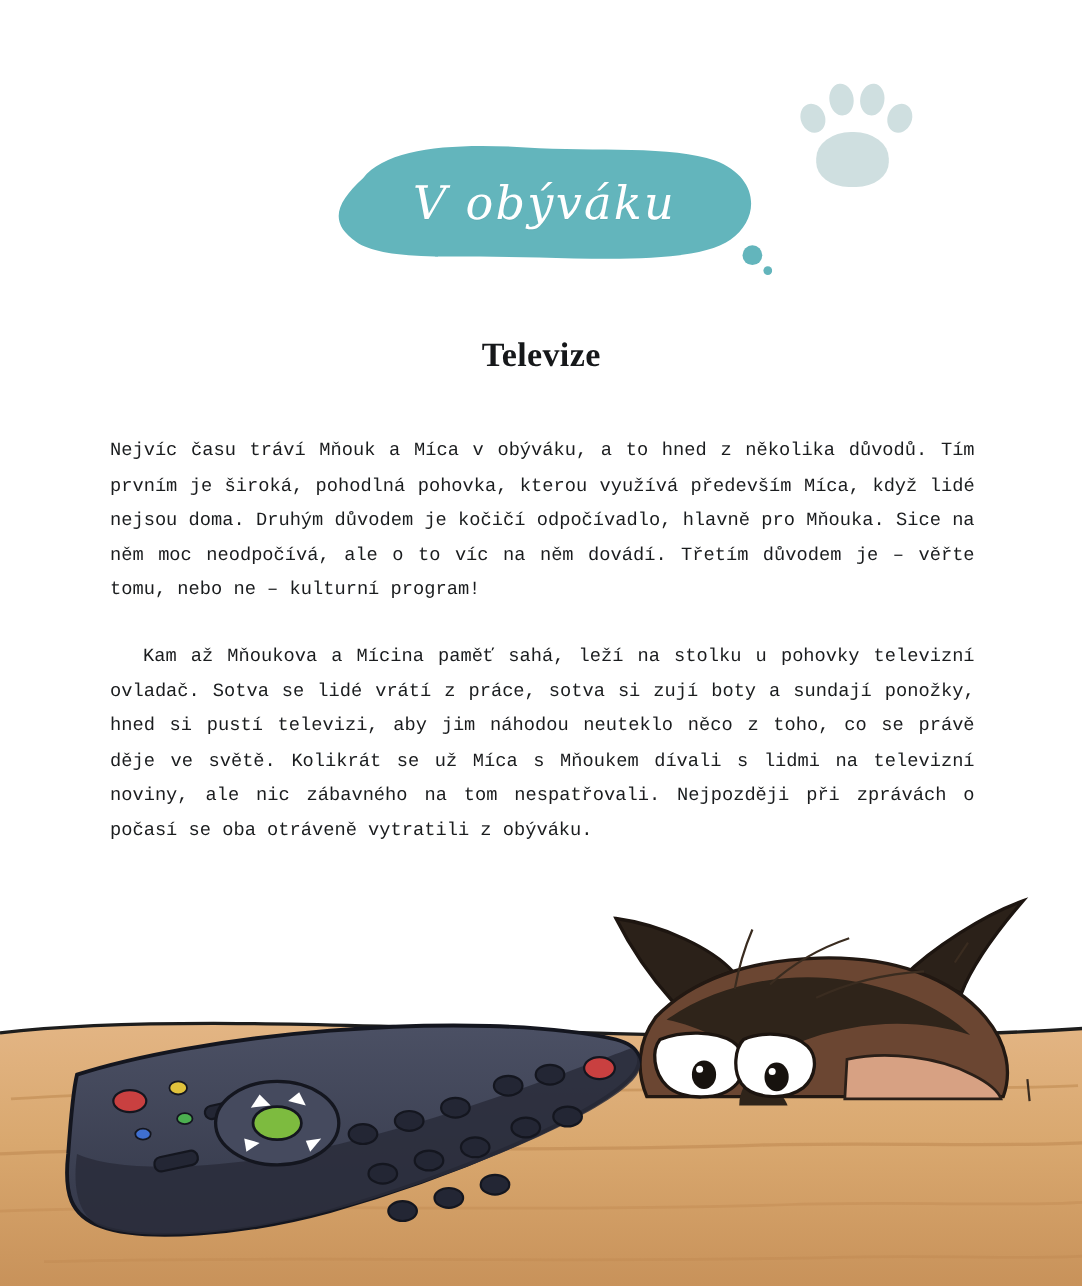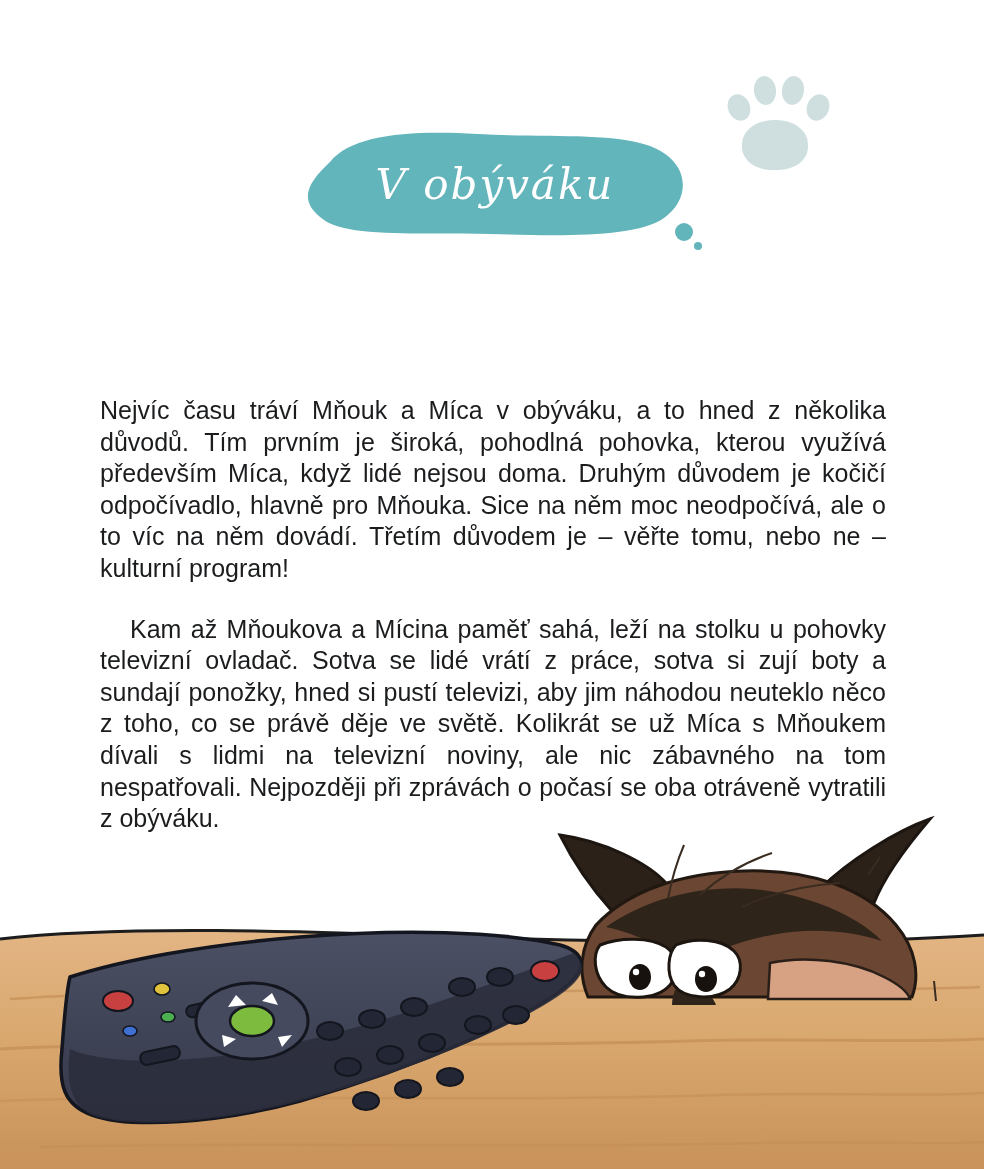--- a/index.html
+++ b/index.html
@@ -83,26 +83,26 @@
     color: #16181a;
     letter-spacing: .3px;
   }
 
   
   .body-text {
     position: absolute;
     top: 395px;
     left: 100px;
     width: 786px;
-    font-size: 25px;
+    font-size: 17px;
     line-height: 31.6px;
     color: #1a1c1e;
     text-align: justify;
     text-justify: inter-word;
-    font-family: Liberation Sans, sans-serif;
+    font-family: Liberation Mono, monospace;
   }
   .body-text p { margin: 0; }
   .body-text p.indent { text-indent: 30px; margin-top: 29px; }
 
   
   .illustration {
     position: absolute;
     left: 0;
     bottom: 0;
     width: 984px;
@@ -126,20 +126,21 @@
   <div class="blob-wrap">
     <svg viewBox="0 0 410 122" xmlns="http://www.w3.org/2000/svg" aria-hidden="true">
       <path d="M38 34 C60 6, 120 2, 186 6 C250 10, 320 4, 358 18 C398 33, 400 70, 372 90
                C344 110, 268 108, 198 106 C128 104, 58 110, 32 92 C6 74, 14 56, 38 34 Z" fill="#63b5bc"></path>
       <circle cx="392" cy="104" r="9" fill="#63b5bc"></circle>
       <circle cx="406" cy="118" r="4" fill="#63b5bc"></circle>
     </svg>
     <div class="blob-text">V obýváku</div>
   </div>
 
+  <div class="heading">Televize</div>
 
   <div class="body-text">
     <p>Nejvíc času tráví Mňouk a Míca v obýváku, a to hned z několika důvodů. Tím prvním je široká, pohodlná pohovka, kterou využívá především Míca, když lidé nejsou doma. Druhým důvodem je kočičí odpočívadlo, hlavně pro Mňouka. Sice na něm moc neodpočívá, ale o to víc na něm dovádí. Třetím důvodem je – věřte tomu, nebo ne – kulturní program!</p>
     <p class="indent">Kam až Mňoukova a Mícina paměť sahá, leží na stolku u pohovky televizní ovladač. Sotva se lidé vrátí z práce, sotva si zují boty a sundají ponožky, hned si pustí televizi, aby jim náhodou neuteklo něco z toho, co se právě děje ve světě. Kolikrát se už Míca s Mňoukem dívali s lidmi na televizní noviny, ale nic zábavného na tom nespatřovali. Nejpozději při zprávách o počasí se oba otráveně vytratili z obýváku.</p>
   </div>
 
   <div class="illustration">
     <svg viewBox="0 0 984 420" xmlns="http://www.w3.org/2000/svg" aria-hidden="true">
       <defs>
         <linearGradient id="tableGrad" x1="0" y1="0" x2="0" y2="1">

